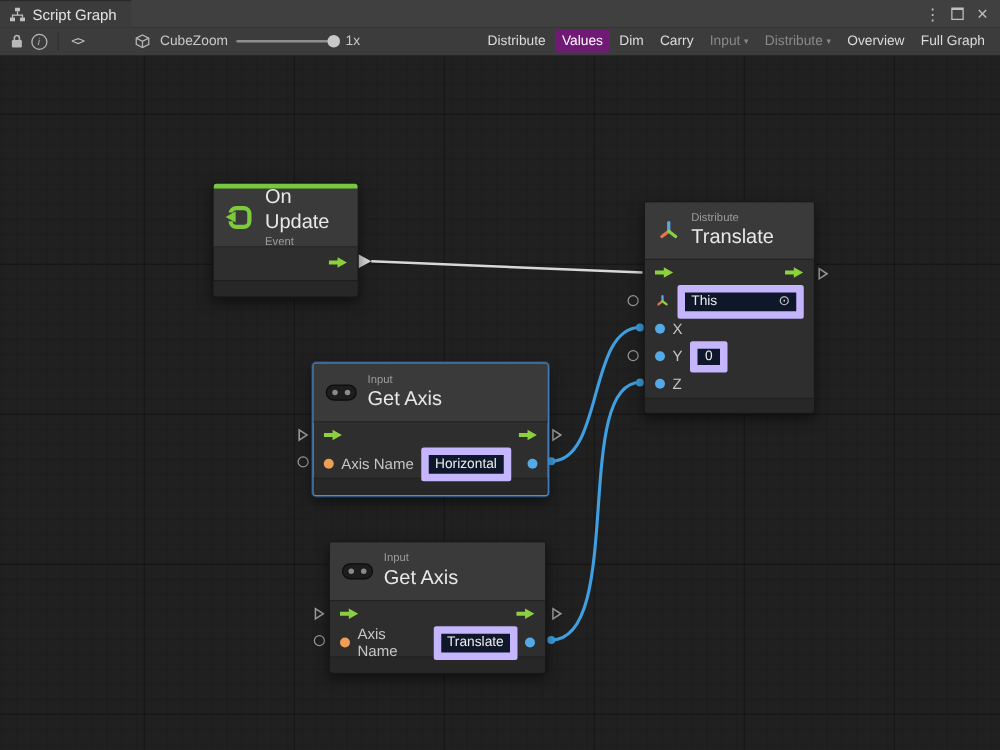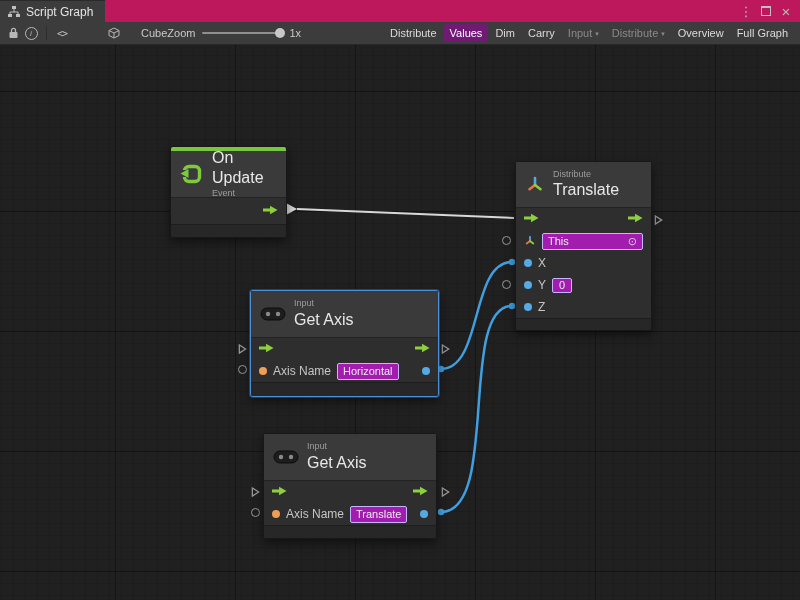--- a/index.html
+++ b/index.html
@@ -1,34 +1,34 @@
 <!DOCTYPE html>
 <html><head>
 <meta charset="utf-8">
 <style>
   html,body{margin:0;padding:0;width:800px;height:600px;overflow:hidden;
     font-family:"Liberation Sans",sans-serif;background:#1b1b1b;
     -webkit-font-smoothing:antialiased;user-select:none}
   
-  .titlebar{height:22px;background:#be185d;display:flex;align-items:stretch}
+  .titlebar{height:22px;background:#404040;display:flex;align-items:stretch}
   .tab{background:#3c3c3c;display:flex;align-items:center;gap:6px;padding:0 12px 0 8px;
     font-size:12px;color:#e4e4e4;border-top:1px solid #2a2a2a}
   .tb-right{margin-left:auto;display:flex;align-items:center;gap:4px;padding-right:6px;color:#bdbdbd}
   .tb-btn{width:16px;height:16px;display:flex;align-items:center;justify-content:center;
     font-size:13px;line-height:1;cursor:default}
   .max-icon{width:8px;height:7px;border:1px solid #c0c0c0;border-top-width:2px}
   
   .toolbar{height:22px;background:#3c3c3c;display:flex;align-items:center;font-size:11px;
     color:#c9c9c9;border-bottom:1px solid #282828;padding:0 4px}
   .sep{width:1px;height:14px;background:#2e2e2e;margin:0 6px}
   .ticon{display:flex;align-items:center;justify-content:center;width:18px;height:18px}
   .info-circle{width:11px;height:11px;border:1px solid #b8b8b8;border-radius:50%;
     font-size:8px;display:flex;align-items:center;justify-content:center;color:#b8b8b8;font-style:italic}
   .code-ic{font-family:"DejaVu Sans Mono",monospace;font-size:10px;color:#c0c0c0;letter-spacing:-1px}
-  .objgroup{display:flex;align-items:center;gap:18px;margin-left:34px}
+  .objgroup{display:flex;align-items:center;gap:5px;margin-left:34px}
   .zoomgroup{display:flex;align-items:center;gap:7px;}
   .slider{position:relative;width:80px;height:2px;background:#8f8f8f;border-radius:1px}
   .knob{position:absolute;right:-3px;top:-4px;width:10px;height:10px;border-radius:50%;background:#c8c8c8}
   .btns{margin-left:auto;display:flex;align-items:center;gap:1px;padding-right:2px}
   .btn{padding:3px 6px;color:#dcdcdc;border-radius:2px;white-space:nowrap;cursor:default}
   .btn.active{background:#701a75;color:#fff}
   .btn.disabled{color:#8a8a8a}
   .dd{font-size:7px;margin-left:3px;vertical-align:1px;display:inline-block}
   
   .canvas{position:relative;width:800px;height:556px;background-color:#202020;overflow:hidden;
@@ -49,21 +49,21 @@
     border-bottom:1px solid #232323;height:46px}
   .ntitles{display:flex;flex-direction:column;line-height:1.25}
   .ncat{font-size:9px;color:#9c9c9c}
   .ntitle{font-size:16px;color:#e8e8e8}
   .prow{display:flex;align-items:center;padding:0 8px;height:22px;font-size:12px;color:#c6c6c6;gap:6px}
   .prow.ctl{justify-content:space-between}
   .nfoot{background:#272727;border-top:1px solid #1d1d1d;border-radius:0 0 2px 2px}
   .dot{width:8px;height:8px;border-radius:50%;flex:none}
   .dot.blue{background:#55aae6}
   .dot.orange{background:#ef9e56}
-  .field{background:#a21caf;border:1px solid #c4b5fd;border-radius:2px;color:#ececec;
+  .field{background:#0f172a;border:6px solid #c4b5fd;border-radius:2px;color:#ececec;
     font-size:11px;padding:1px 5px;line-height:13px;white-space:nowrap}
   .field.mini{padding:0 4px;min-width:10px;text-align:center}
   .dropfield{display:flex;align-items:center;justify-content:space-between;gap:8px;flex:1}
   .target{font-size:11px;color:#cfcfcf;line-height:1}
   
   .hcircle{position:absolute;width:7px;height:7px;border:1px solid #9a9a9a;border-radius:50%;z-index:1}
   .htri{position:absolute;z-index:1}
 </style>
 </head>
 <body>

